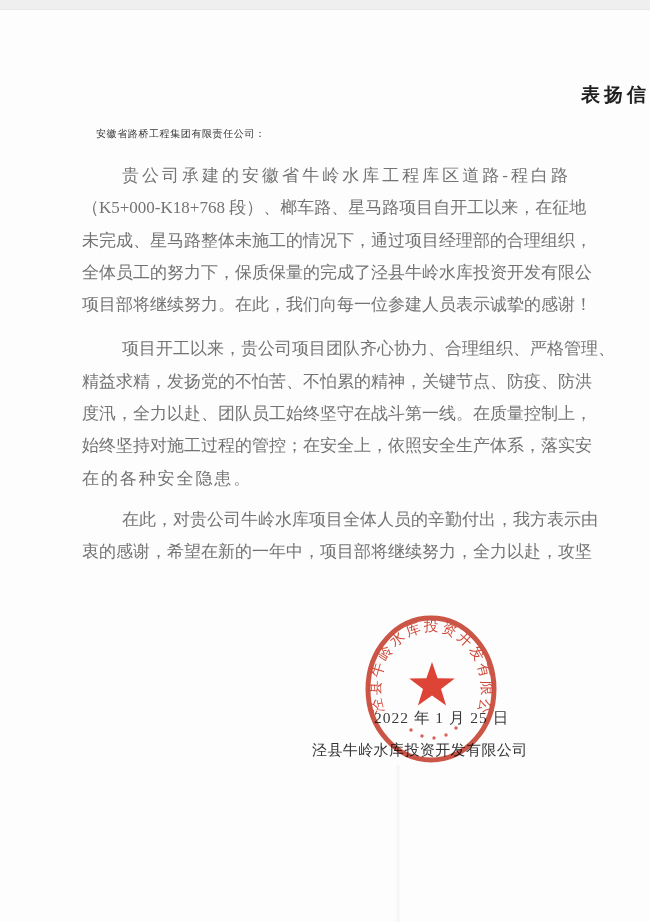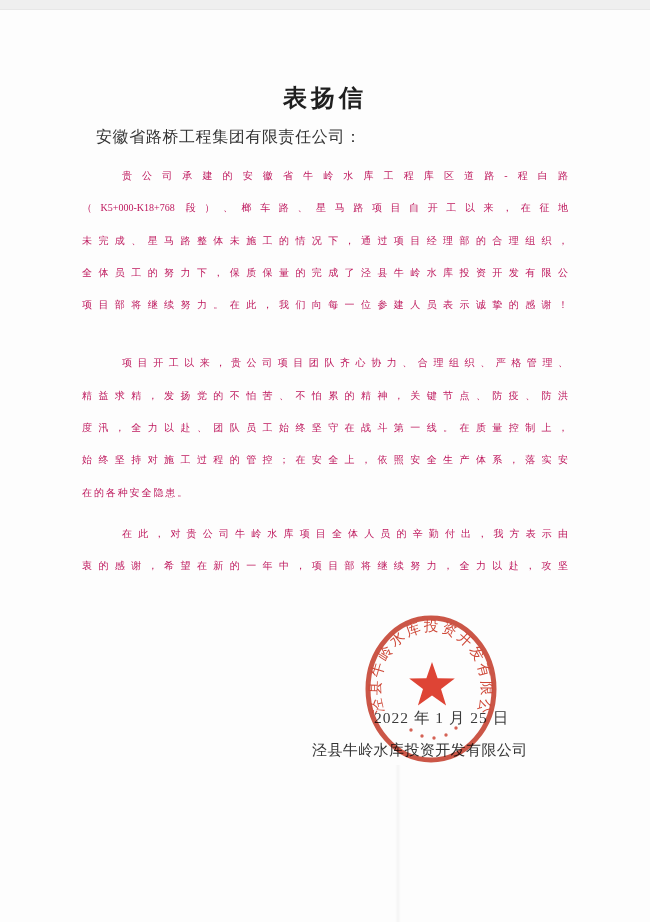--- a/index.html
+++ b/index.html
@@ -10,34 +10,34 @@
     overflow:hidden;
     font-family:"Liberation Serif","DejaVu Serif",serif;
     color:#2e2e2e;
   }
   .topbar{
     position:absolute;left:0;top:0;width:650px;height:9px;
     background:#efefef;border-bottom:1px solid #e7e7e7;
   }
   .doc-title{
     position:absolute;left:0;top:82px;width:650px;
-    text-align:center;
-    font-size:24px;font-weight:bold;letter-spacing:4px;
+    text-align:right;
+    font-size:19px;font-weight:bold;letter-spacing:4px;
     color:#1f1f1f;
   }
   .salutation{
     position:absolute;left:96px;top:127px;
-    font-size:16px;letter-spacing:.6px;color:#343434;
+    font-size:10px;letter-spacing:.6px;color:#343434;
   }
   .body-text{
     position:absolute;left:82px;top:160px;width:486px;
-    font-size:10px;line-height:32.3px;color:#be185d;
+    font-size:17px;line-height:32.3px;color:#737373;
   }
   .para{margin:0;padding:0;}
-  .para.p2{margin-top:26px;}
+  .para.p2{margin-top:12px;}
   .para.p3{margin-top:9px;}
   .line{
     text-align:justify;
     text-align-last:justify;
     text-justify:inter-character;
     white-space:nowrap;
   }
   .line.indent{padding-left:40px;}
   .line.noend{
     text-align-last:left;

